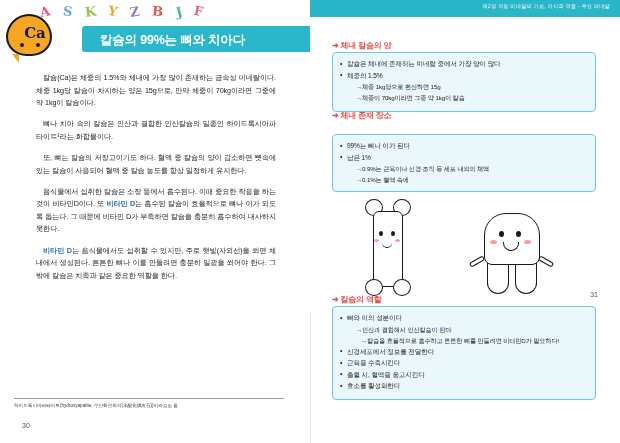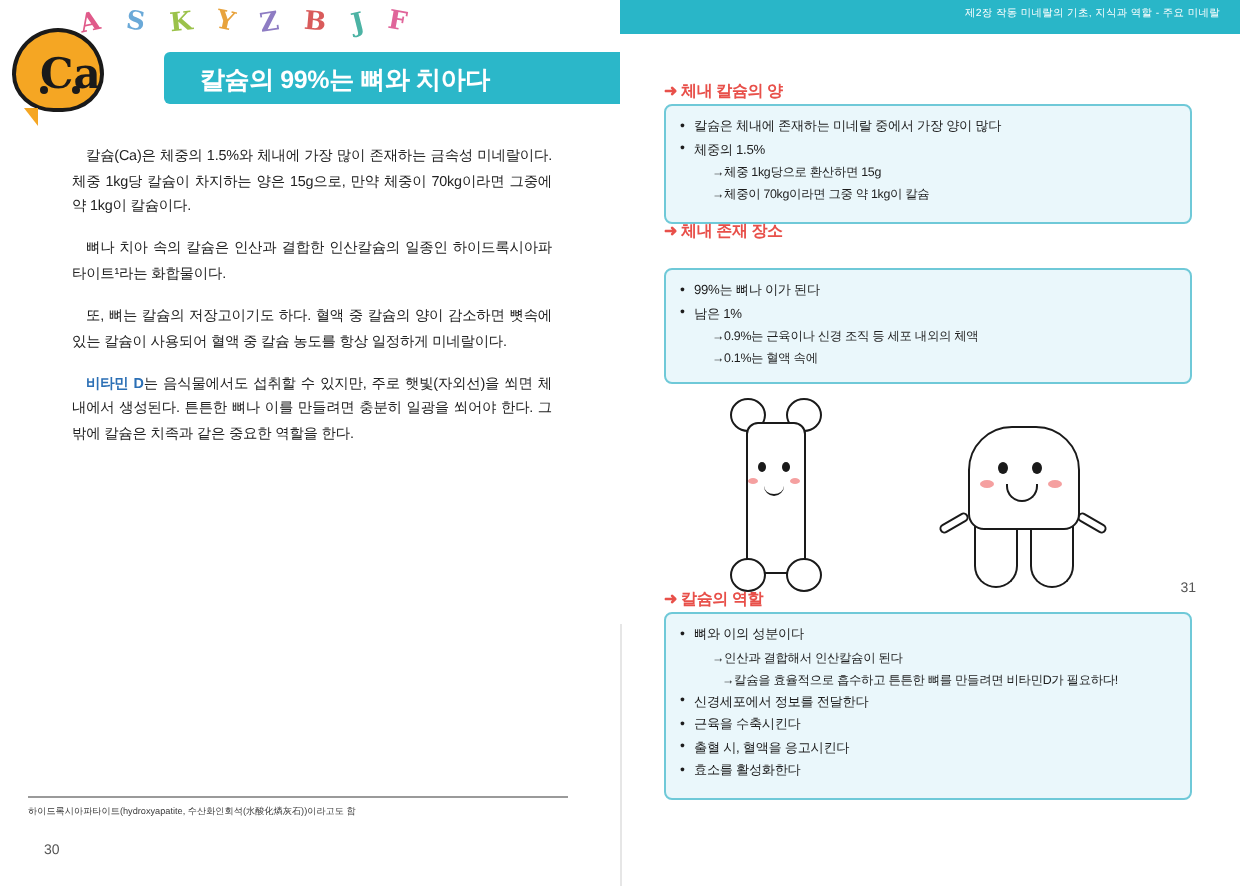--- a/index.html
+++ b/index.html
@@ -78,21 +78,21 @@
     background: #f5a623;
     border: 2.5px solid #1a1a1a;
     border-radius: 50% 50% 45% 45% / 55% 55% 45% 45%;
     box-sizing: border-box;
   }
   .ca-logo .ca-text {
     position: absolute;
     left: 0; right: 0;
     top: 8px;
     text-align: center;
-    font-size: 21px;
+    font-size: 15px;
     font-weight: bold;
     color: #1a1a1a;
     font-family: "DejaVu Serif", serif;
     padding-left: 12px;
   }
   .ca-logo .eye {
     position: absolute;
     width: 4px; height: 4px;
     background: #1a1a1a;
     border-radius: 50%;
@@ -390,21 +390,22 @@
       <div class="tail"></div>
     </div>
 
     <div class="title-banner">
       <div class="title-text">칼슘의 99%는 뼈와 치아다</div>
     </div>
 
     <div class="body-col">
       <p>칼슘(Ca)은 체중의 1.5%와 체내에 가장 많이 존재하는 금속성 미네랄이다. 체중 1kg당 칼슘이 차지하는 양은 15g으로, 만약 체중이 70kg이라면 그중에 약 1kg이 칼슘이다.</p>
       <p>뼈나 치아 속의 칼슘은 인산과 결합한 인산칼슘의 일종인 하이드록시아파타이트¹라는 화합물이다.</p>
-      <p>또, 뼈는 칼슘의 저장고이기도 하다. 혈액 중 칼슘의 양이 감소하면 뼛속에 있는 칼슘이 사용되어 혈액 중 칼슘 농도를 항상 일정하게 미네랄이다.</p>
+      <p>또, 뼈는 칼슘의 저장고이기도 하다. 혈액 중 칼슘의 양이 감소하면 뼛속에 있는 칼슘이 사용되어 혈액 중 칼슘 농도를 항상 일정하게 유지한다.</p>
+      <p>음식물에서 섭취한 칼슘은 소장 등에서 흡수된다. 이때 중요한 작용을 하는 것이 비타민D이다. 또 <span class="hl">비타민 D</span>는 흡수된 칼슘이 효율적으로 뼈나 이가 되도록 돕는다. 그 때문에 비타민 D가 부족하면 칼슘을 충분히 흡수하여 대사하지 못한다.</p>
       <p><span class="hl">비타민 D</span>는 음식물에서도 섭취할 수 있지만, 주로 햇빛(자외선)을 쐬면 체내에서 생성된다. 튼튼한 뼈나 이를 만들려면 충분히 일광을 쐬어야 한다. 그 밖에 칼슘은 치족과 같은 중요한 역할을 한다.</p>
     </div>
 
     <div class="footnote">하이드록시아파타이트(hydroxyapatite, 수산화인회석(水酸化燐灰石))이라고도 함</div>
     <div class="page-num left">30</div>
   </div>
 
   <div class="gutter"></div>
 
   <div class="right-page">

